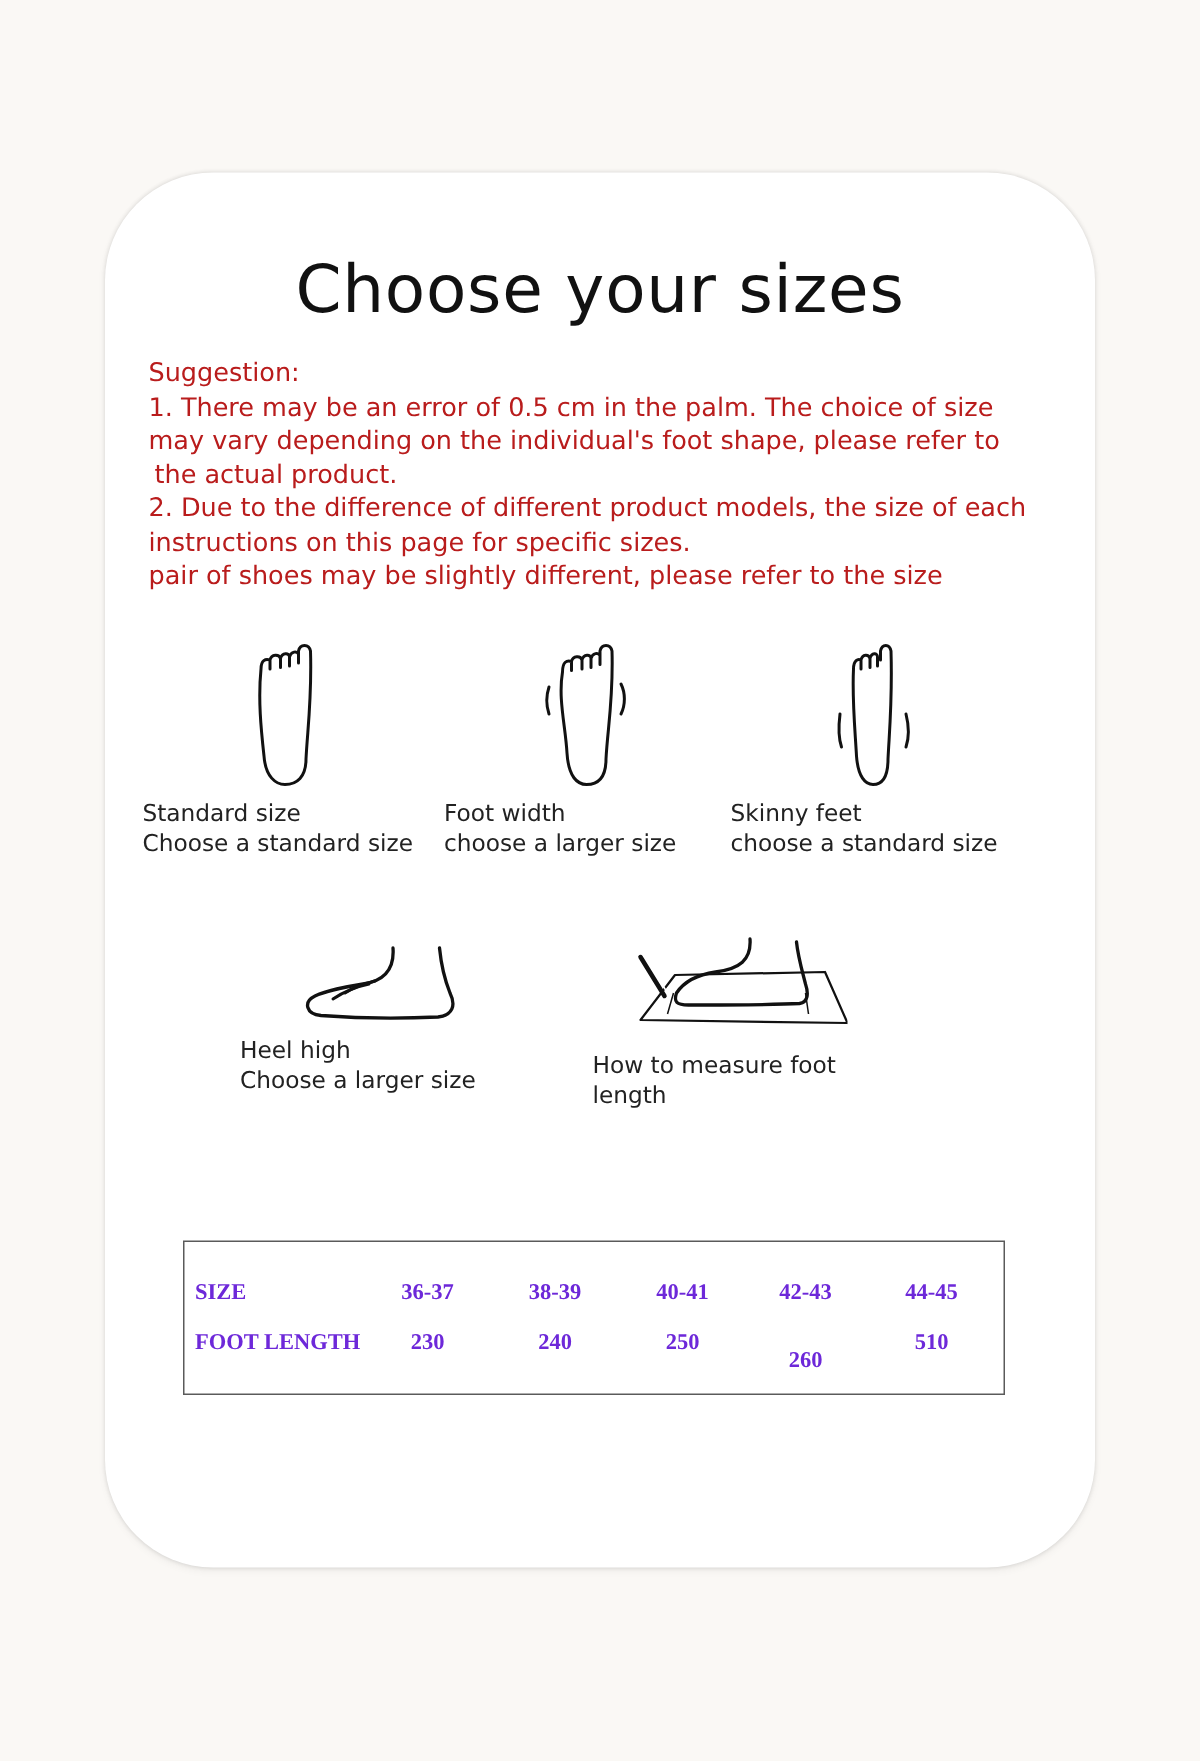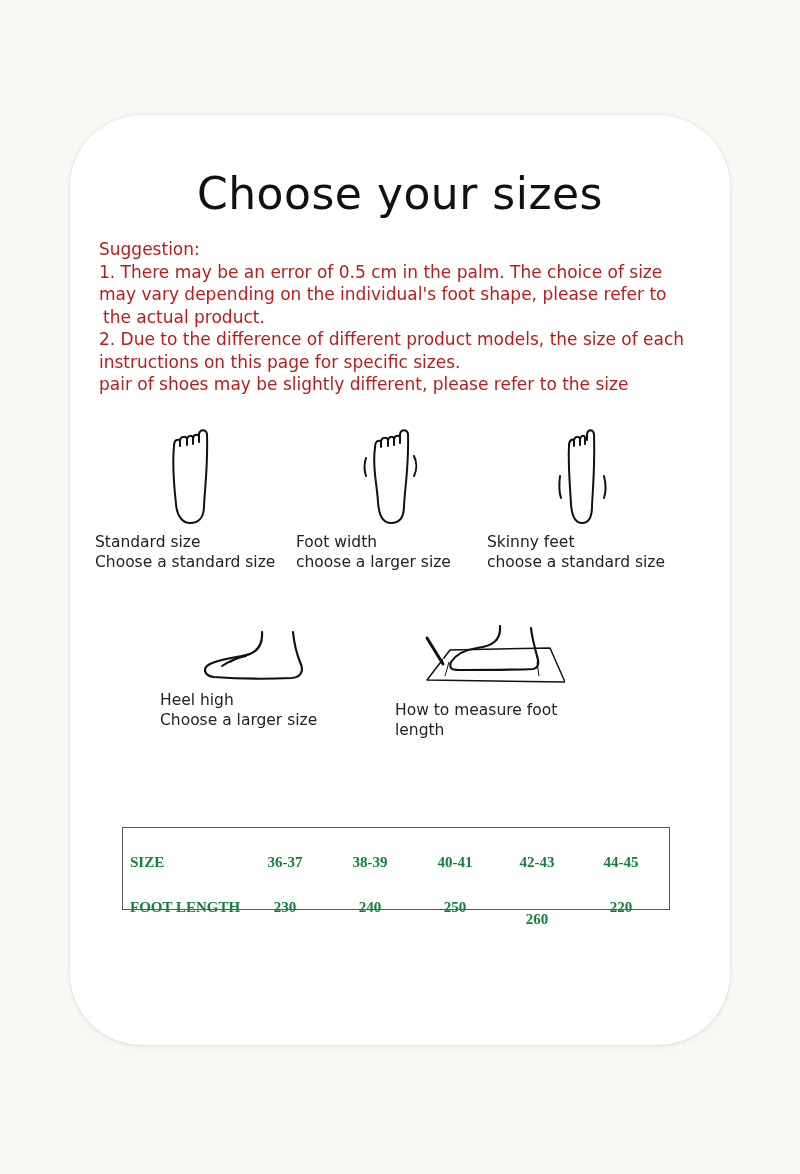--- a/index.html
+++ b/index.html
@@ -46,35 +46,35 @@
       font-size: 15.5px;
       line-height: 20px;
       color: #222;
     }
     .icon-block svg { display: block; margin: 0 auto; }
     .icon-block .cap { margin-top: 6px; white-space: nowrap; }
 
     .size-table {
       position: absolute;
       left: 122px; top: 827px;
-      width: 548px; height: 83px;
+      width: 548px; height: 103px;
       border: 1.5px solid #5a5a5a;
       box-sizing: border-box;
       font-family: "Liberation Serif", "DejaVu Serif", serif;
       font-weight: bold;
       font-size: 15px;
-      color: #15803d;
+      color: #6d28d9;
     }
     .size-table .row {
       position: absolute;
       left: 0; right: 0;
       height: 20px;
     }
     .size-table .row.r1 { top: 26px; }
-    .size-table .row.r2 { top: 71px; }
+    .size-table .row.r2 { top: 59px; }
     .size-table .cell {
       position: absolute;
       top: 0;
       text-align: center;
       width: 60px;
     }
     .size-table .cell.head {
       text-align: left;
       width: 130px;
       left: 7px;
@@ -156,15 +156,15 @@
     <div class="cell" style="left:302px;">40-41</div>
     <div class="cell" style="left:384px;">42-43</div>
     <div class="cell" style="left:468px;">44-45</div>
   </div>
   <div class="row r2">
     <div class="cell head">FOOT LENGTH</div>
     <div class="cell" style="left:132px;">230</div>
     <div class="cell" style="left:217px;">240</div>
     <div class="cell" style="left:302px;">250</div>
     <div class="cell" style="left:384px;margin-top:12px;">260</div>
-    <div class="cell" style="left:468px;">220</div>
+    <div class="cell" style="left:468px;">510</div>
   </div>
 </div>
 
 </body></html>

